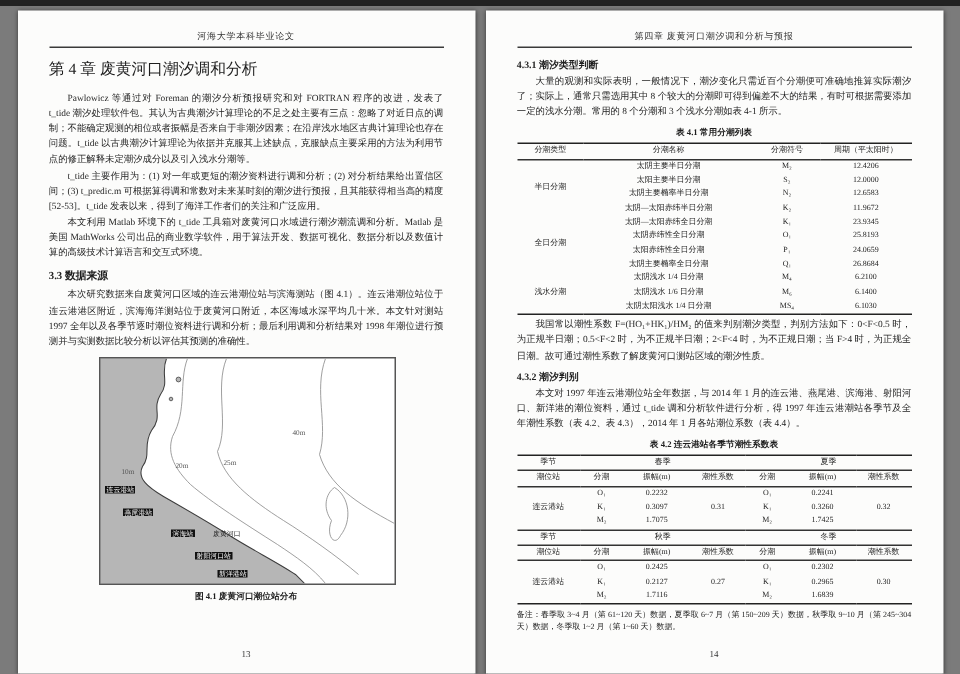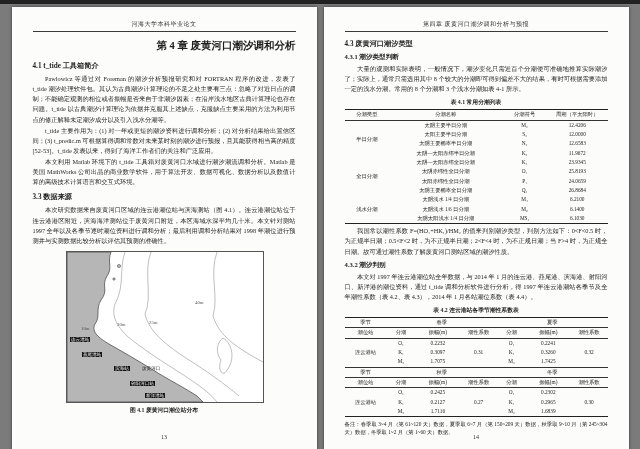--- a/index.html
+++ b/index.html
@@ -15,21 +15,21 @@
     width:305px;height:445px;background:#fcfcfb;
     box-sizing:border-box;position:relative;
     padding:13px 21px 0 21px;
     box-shadow:0 0 3px rgba(0,0,0,.55);
   }
   .pg-header{
     text-align:center;font-size:6px;color:#333;letter-spacing:.5px;
     padding-bottom:2px;border-bottom:.6px solid #3a3a3a;margin-bottom:7px;
   }
   .chapter-title{
-    text-align:right;font-weight:bold;font-size:10.5px;
+    text-align:left;font-weight:normal;font-size:10.5px;
     margin:7px 0 8px;
   }
   .h2{font-weight:bold;font-size:7.2px;margin:5px 0 3px;}
   .h3{font-weight:bold;font-size:6.6px;margin:4px 0 2px;}
   p.body{
     font-size:6.25px;line-height:1.62;text-align:justify;
     text-indent:2em;margin:0 0 1px;
   }
   .pagenum{
     position:absolute;bottom:12px;left:0;right:0;
@@ -71,21 +71,20 @@
 <body>
 
 <div class="topbar"></div>
 
 <div class="pages">
 
   <div class="page">
     <div class="pg-header">河海大学本科毕业论文</div>
     <div class="chapter-title">第 4 章  废黄河口潮汐调和分析</div>
 
-    <div class="h2">4.1 t_tide 工具箱简介</div>
     <p class="body">Pawlowicz 等通过对 Foreman 的潮汐分析预报研究和对 FORTRAN 程序的改进，发表了 t_tide 潮汐处理软件包。其认为古典潮汐计算理论的不足之处主要有三点：忽略了对近日点的调制；不能确定观测的相位或者振幅是否来自于非潮汐因素；在沿岸浅水地区古典计算理论也存在问题。t_tide 以古典潮汐计算理论为依据并克服其上述缺点，克服缺点主要采用的方法为利用节点的修正解释未定潮汐成分以及引入浅水分潮等。</p>
     <p class="body">t_tide 主要作用为：(1) 对一年或更短的潮汐资料进行调和分析；(2) 对分析结果给出置信区间；(3) t_predic.m 可根据算得调和常数对未来某时刻的潮汐进行预报，且其能获得相当高的精度[52-53]。t_tide 发表以来，得到了海洋工作者们的关注和广泛应用。</p>
     <p class="body">本文利用 Matlab 环境下的 t_tide 工具箱对废黄河口水域进行潮汐潮流调和分析。Matlab 是美国 MathWorks 公司出品的商业数学软件，用于算法开发、数据可视化、数据分析以及数值计算的高级技术计算语言和交互式环境。</p>
 
     <div class="h2">3.3 数据来源</div>
     <p class="body">本次研究数据来自废黄河口区域的连云港潮位站与滨海测站（图 4.1）。连云港潮位站位于连云港港区附近，滨海海洋测站位于废黄河口附近，本区海域水深平均几十米。本文针对测站 1997 全年以及各季节逐时潮位资料进行调和分析；最后利用调和分析结果对 1998 年潮位进行预测并与实测数据比较分析以评估其预测的准确性。</p>
 
     <div class="fig">
       <div class="map">
         <svg width="196" height="150" viewBox="0 0 196 150">
@@ -112,21 +111,20 @@
       </div>
       <div class="figcap">图 4.1 废黄河口潮位站分布</div>
     </div>
 
     <div class="pagenum">13</div>
   </div>
 
   <div class="page">
     <div class="pg-header">第四章 废黄河口潮汐调和分析与预报</div>
 
-    <div class="h2">4.3 废黄河口潮汐类型</div>
     <div class="h3">4.3.1 潮汐类型判断</div>
     <p class="body">大量的观测和实际表明，一般情况下，潮汐变化只需近百个分潮便可准确地推算实际潮汐了；实际上，通常只需选用其中 8 个较大的分潮即可得到偏差不大的结果，有时可根据需要添加一定的浅水分潮。常用的 8 个分潮和 3 个浅水分潮如表 4-1 所示。</p>
 
     <div class="tcap">表 4.1 常用分潮列表</div>
     <table class="doc">
       <colgroup>
           <col style="width:17%">
           <col style="width:43%">
           <col style="width:17%">
           <col style="width:23%">

